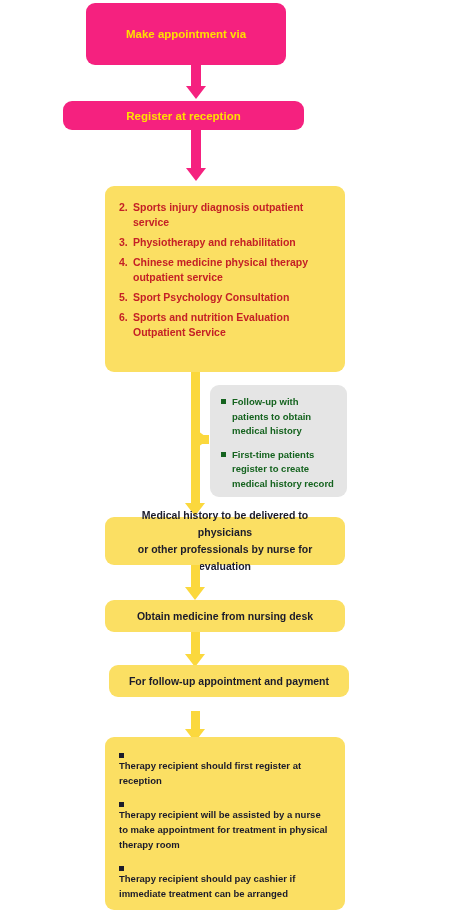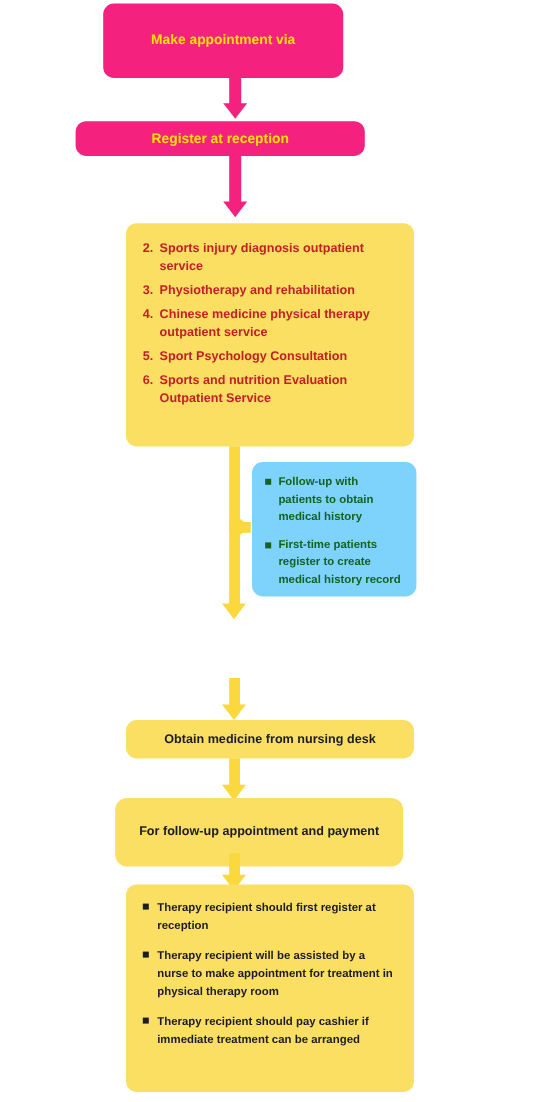--- a/index.html
+++ b/index.html
@@ -30,21 +30,21 @@
     align-items: center;
     justify-content: center;
     text-align: center;
   }
   .yellow-box {
     background: #fbdf63;
     border-radius: 9px;
     box-sizing: border-box;
   }
   .green-box {
-    background: #7dd3fc;
+    background: #e5e5e5;
     border-radius: 9px;
     box-sizing: border-box;
   }
   .centered-text {
     display: flex;
     align-items: center;
     justify-content: center;
     text-align: center;
     color: #1b1b2b;
     font-weight: bold;
@@ -148,20 +148,21 @@
     margin: 0;
     padding: 0;
   }
   .treat-item {
     display: flex;
     color: #1b1b2b;
     font-weight: bold;
     font-size: 9.5px;
     line-height: 15px;
     margin-bottom: 10px;
+    flex-direction: column;
   }
   .treat-item:last-child { margin-bottom: 0; }
   .treat-bullet {
     flex: 0 0 auto;
     width: 12px;
     padding-top: 4px;
   }
   .treat-bullet i {
     display: block;
     width: 5px;
@@ -232,32 +233,38 @@
       </li>
       <li class="green-item">
         <span class="bullet-sq">
             <i></i>
           </span>
         <span class="green-txt">First-time patients register to create medical history record</span>
       </li>
     </ul>
   </div>
 
+  <div class="node yellow-box centered-text" style="left:105px; top:517px; width:240px; height:48px; padding:0 10px;">
+    <div>
+      <div>Medical history to be delivered to physicians</div>
+      <div>or other professionals by nurse for evaluation</div>
+    </div>
+  </div>
 
   <div class="vline yellow" style="left:191px; top:565px; width:9px; height:23px;"></div>
   <div class="arrowhead down-yellow" style="left:185px; top:587px;"></div>
 
   <div class="node yellow-box centered-text" style="left:105px; top:600px; width:240px; height:32px; padding:0 10px;">
     <span>Obtain medicine from nursing desk</span>
   </div>
 
   <div class="vline yellow" style="left:191px; top:632px; width:9px; height:23px;"></div>
   <div class="arrowhead down-yellow" style="left:185px; top:654px;"></div>
 
-  <div class="node yellow-box centered-text" style="left:96px; top:665px; width:240px; height:57px; padding:0 10px;border-radius:10px;">
+  <div class="node yellow-box centered-text" style="left:109px; top:665px; width:240px; height:32px; padding:0 10px;">
     <div>
       <div>For follow-up appointment and payment</div>
     </div>
   </div>
 
   <div class="vline yellow" style="left:191px; top:711px; width:9px; height:20px;"></div>
   <div class="arrowhead down-yellow" style="left:185px; top:729px;"></div>
 
   <div class="node yellow-box" style="left:105px; top:737px; width:240px; height:173px; padding:12px 14px;">
     <ul class="treat-list">

